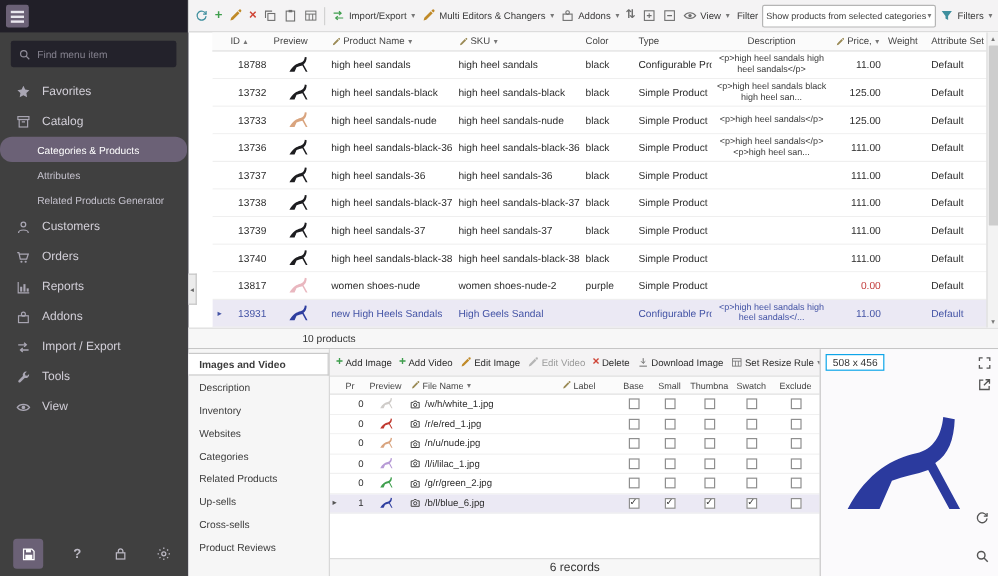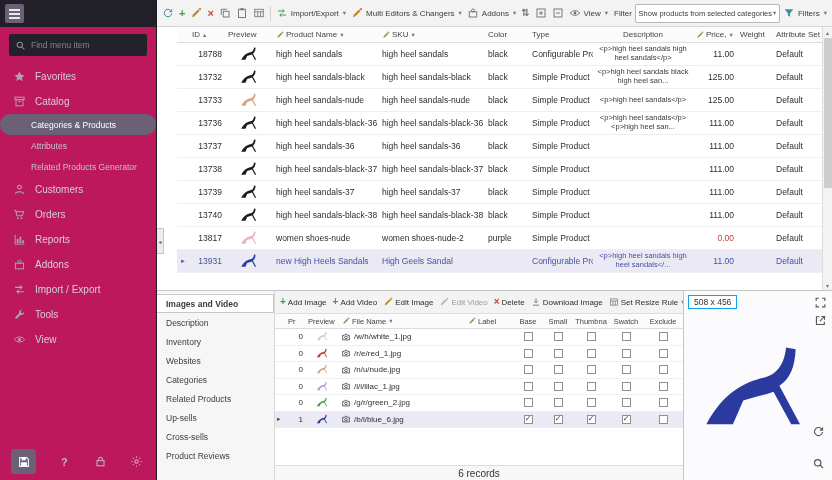--- a/index.html
+++ b/index.html
@@ -2,21 +2,21 @@
 <html><head>
 <meta charset="utf-8">
 <style>
   * { margin:0; padding:0; box-sizing:border-box; }
   html,body { width:832px; height:480px; overflow:hidden; }
   body { font-family:"Liberation Sans","DejaVu Sans",sans-serif; font-size:9px; color:#2d2d2d; background:#fff; }
   .app { display:flex; width:832px; height:480px; }
   svg { display:block; }
 
   
-  .sidebar { width:156px; background:#be185d; color:#d2cfd8; display:flex; flex-direction:column; flex-shrink:0; }
+  .sidebar { width:156px; background:#404040; color:#d2cfd8; display:flex; flex-direction:column; flex-shrink:0; }
   .sb-top { height:27px; background:#211f28; display:flex; align-items:center; padding-left:5px; flex-shrink:0; }
   .menu-btn { width:19px; height:19px; background:#6b6176; border-radius:2px; display:flex; flex-direction:column; justify-content:center; align-items:center; gap:2px; cursor:pointer; }
   .menu-btn i { display:block; width:11px; height:2px; background:#e9e7ee; }
   .sb-search { margin:7px 9px 5px; height:22px; background:#23222b; border-radius:2px; display:flex; align-items:center; padding:0 6px; gap:5px; flex-shrink:0; }
   .sb-search svg { width:11px; height:11px; color:#8f8c99; flex-shrink:0; }
   .sb-search input { background:transparent; border:0; outline:0; color:#cfccd8; font:inherit; font-size:8.5px; width:100%; }
   .sb-search input::placeholder { color:#85828f; }
   .sb-nav { flex:1; padding-top:3px; overflow:hidden; }
   .sb-item { height:25px; display:flex; align-items:center; gap:9px; padding-left:13px; font-size:10px; cursor:pointer; }
   .sb-item svg { width:13px; height:13px; color:#a9a6b3; flex-shrink:0; }
@@ -632,20 +632,23 @@
         </div>
       </div>
 
       <div class="vscroll">
         <div class="varrow">▴</div>
         <div class="vthumb"></div>
         <div class="varrow bottom-arrow">▾</div>
       </div>
     </div>
 
+    <div class="grid-status">
+        <span>10 products</span>
+      </div>
 
     <div class="bottom">
 
       <div class="tabs">
         <div class="tab sel">Images and Video</div>
         <div class="tab">Description</div>
         <div class="tab">Inventory</div>
         <div class="tab">Websites</div>
         <div class="tab">Categories</div>
         <div class="tab">Related Products</div>

